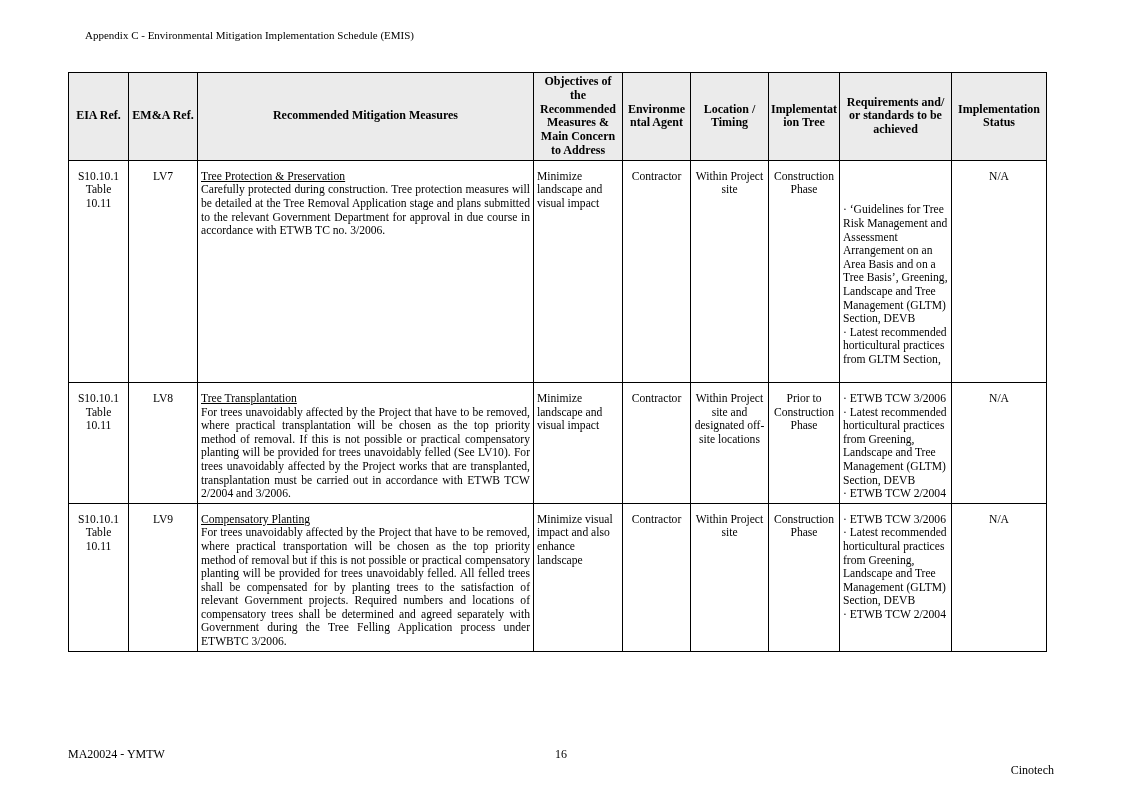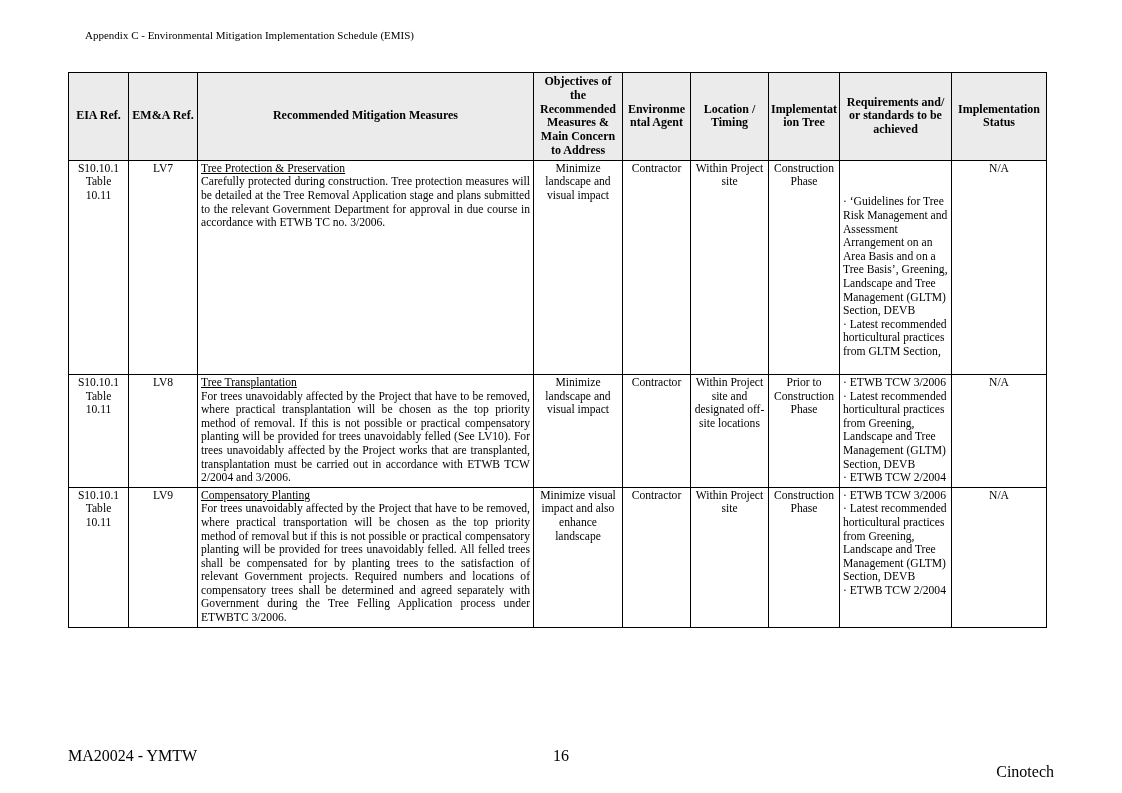--- a/index.html
+++ b/index.html
@@ -39,45 +39,45 @@
     font-size: 12px;
     line-height: 13.8px;
     text-align: center;
     vertical-align: middle;
     padding: 2px 2px;
     background: #ebebeb;
     border-bottom: 1.5px solid #000;
   }
   table.emis td {
     vertical-align: top;
-    padding: 1px 3px 2px 3px;
+    padding: 9px 3px 2px 3px;
   }
   td.c-eia    { text-align: center; white-space: pre-line; }
   td.c-ema    { text-align: center; }
   td.c-meas   { text-align: justify; }
-  td.c-obj    { text-align: center; }
+  td.c-obj    { text-align: left; }
   td.c-agent  { text-align: center; }
   td.c-loc    { text-align: center; }
   td.c-stage  { text-align: center; }
   td.c-req    { text-align: left; white-space: pre-line; }
   td.c-status { text-align: center; }
   .m-title {
     display: block;
     text-decoration: underline;
     text-align: left;
   }
   .clip {
     max-height: 163px;
     overflow: hidden;
     margin-top: 20px;
   }
   .footer-left, .footer-center, .footer-right {
     position: absolute;
     top: 747px;
-    font-size: 16px;
+    font-size: 12px;
   }
   .footer-left  { left: 68px; }
   .footer-center{ left: 0; width: 1122px; text-align: center; }
   .footer-right { right: 68px; margin-top: 16px; }
 </style>
 </head>
 <body>
 
 <div class="doc-title">Appendix C - Environmental Mitigation Implementation Schedule (EMIS)</div>
 

